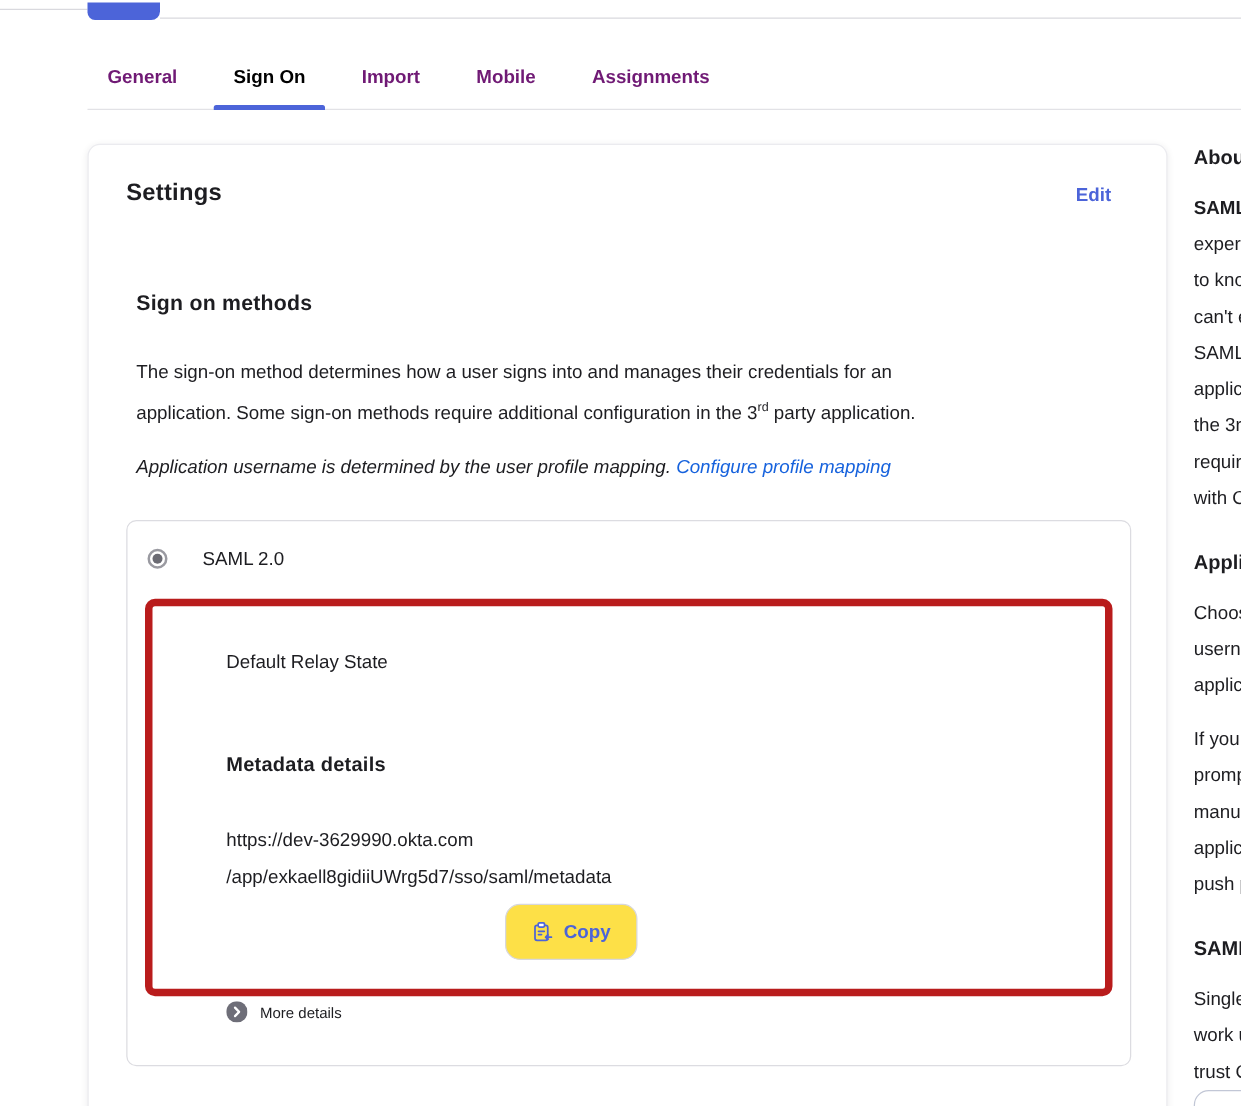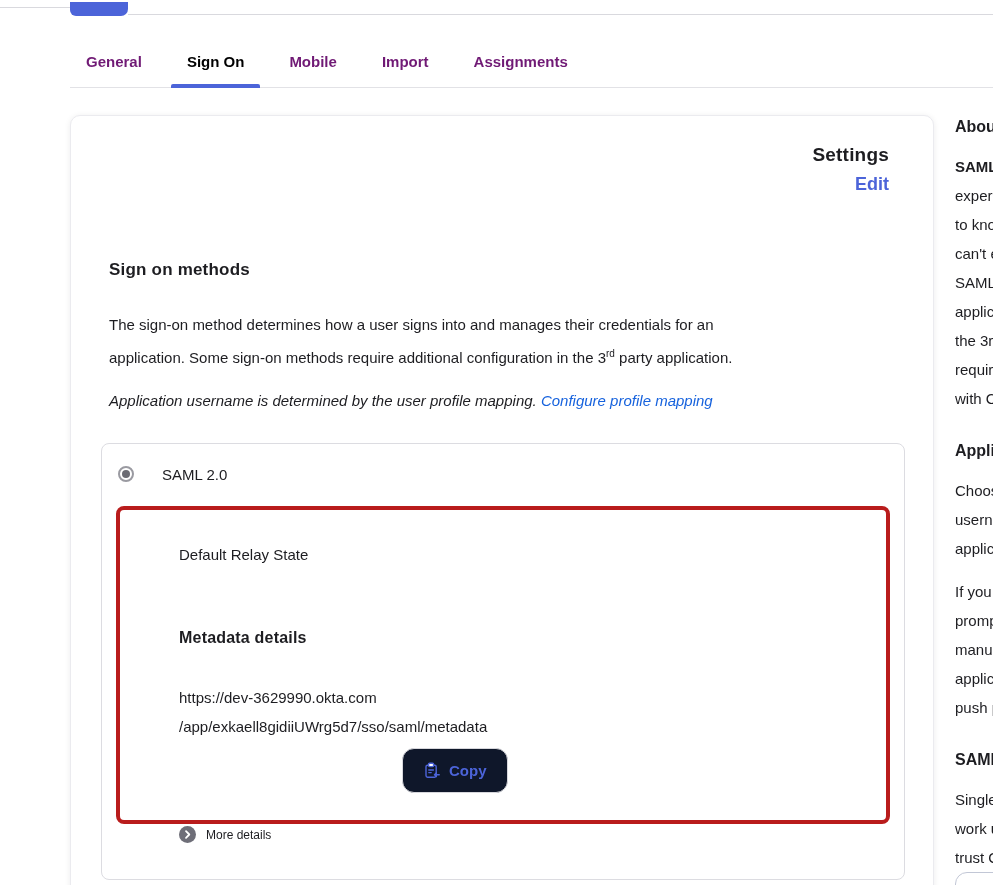--- a/index.html
+++ b/index.html
@@ -15,45 +15,45 @@
   
   .tabbar { position:absolute; left:70px; top:40px; width:923px; display:flex; border-bottom:1px solid #e2e2e6; }
   .tab { position:relative; padding:13px 16px 17px; margin-right:13px; font-size:15px; font-weight:600; color:#701a75; cursor:pointer; white-space:nowrap; }
   .tab.active { font-weight:700; color:#000000; }
   .tab-underline { position:absolute; left:0; right:0; bottom:-1px; height:4px; background:#4c64d9; border-radius:2px 2px 0 0; }
 
   
   .card { position:absolute; left:70px; top:115px; width:864px; height:850px;
     background:#fff; border:1px solid #ebebef; border-radius:10px;
     box-shadow:0 1px 6px rgba(29,29,33,.08); }
-  .card-header { display:flex; justify-content:space-between; align-items:flex-end; padding:26px 44px 0 30px;flex-direction:column; }
+  .card-header { display:flex; justify-content:space-between; align-items:flex-start; padding:26px 44px 0 30px; }
   .card-title { font-size:19px; font-weight:600; line-height:26px; letter-spacing:.2px; }
-  .edit-link { font-size:18px; font-weight:600; color:#4c64d9; margin-top:6px; cursor:pointer; text-decoration:none; }
+  .edit-link { font-size:15px; font-weight:600; color:#4c64d9; margin-top:6px; cursor:pointer; text-decoration:none; }
 
   .section-heading { margin:64px 30px 0 38px; font-size:17px; font-weight:600; line-height:22px; letter-spacing:.2px; }
   .desc { margin:29px 30px 0 38px; font-size:15px; line-height:29px; }
   .desc .pre { white-space:pre-line; }
   .desc sup { font-size:10px; }
   .desc2 { margin-top:14px;font-style:italic; }
   .link { color:#1662dd; text-decoration:none; cursor:pointer; }
 
   .radio-box { margin:28px 30px 0 30px; width:804px; height:437px; border:1px solid #dcdce1; border-radius:8px; }
   .radio-row { display:flex; align-items:center; padding:15px 16px; height:60px; cursor:pointer; }
   .radio { width:16px; height:16px; border:2px solid #9a9aa1; border-radius:50%; background:#fff; display:inline-flex; align-items:center; justify-content:center; flex:0 0 auto; }
   .radio-dot { width:8px; height:8px; border-radius:50%; background:#6b6b73; }
   .radio-label { margin-left:28px; font-size:15px; }
 
-  .inner-box { margin:2px 14px 14px 14px; height:318px; border:4px solid #b91c1c; border-radius:8px; padding:35px 30px 0 59px; }
+  .inner-box { margin:2px 14px 14px 14px; height:318px; border:6px solid #b91c1c; border-radius:8px; padding:35px 30px 0 59px; }
   .relay-label { font-size:15px; line-height:20px; }
   .metadata-heading { margin-top:62px; font-size:16px; font-weight:600; line-height:22px; letter-spacing:.2px; }
   .meta-row { display:flex; margin-top:34px; }
   .meta-label { width:223px; flex:0 0 auto; font-size:15px; line-height:29px; }
   .meta-value { font-size:15px; line-height:29px; white-space:pre-line; }
   .copy-btn { display:inline-flex; align-items:center; gap:9px; margin:7px 0 0 223px;
-    height:45px; padding:0 20px; background:#0f172a; border:1px solid #d7d7dc; border-radius:12px;
+    height:45px; padding:0 20px; background:#fde047; border:1px solid #d7d7dc; border-radius:12px;
     font-family:"Liberation Sans", sans-serif; font-size:15px; font-weight:700; color:#4c64d9; cursor:pointer; }
   .more-details { display:flex; align-items:center; gap:10px; margin-top:33px; font-size:12px; font-weight:500; cursor:pointer; }
 
   .credential-heading { margin:29px 0 0 30px; font-size:17px; font-weight:600; line-height:22px; letter-spacing:.2px; }
 
   
   .sidebar { position:absolute; left:955px; top:117px; width:300px; }
   .sidebar h4 { font-size:16px; font-weight:700; line-height:20px; }
   .sidebar p { font-size:15px; line-height:29px; white-space:pre-line; margin-top:15px; }
   .sidebar h4 + p { margin-top:15px; }
@@ -68,22 +68,22 @@
 <div class="hairline-left"></div>
 <div class="nav-remnant"></div>
 <div class="hairline-right"></div>
 
 <nav class="tabbar">
   <div class="tab">General</div>
   <div class="tab active">
     <span>Sign On</span>
     <span class="tab-underline"></span>
   </div>
+  <div class="tab">Import</div>
   <div class="tab">Mobile</div>
-  <div class="tab">Import</div>
   <div class="tab">Assignments</div>
 </nav>
 
 <section class="card">
   <div class="card-header">
     <h2 class="card-title">Settings</h2>
     <a class="edit-link">Edit</a>
   </div>
 
   <h3 class="section-heading">Sign on methods</h3>

